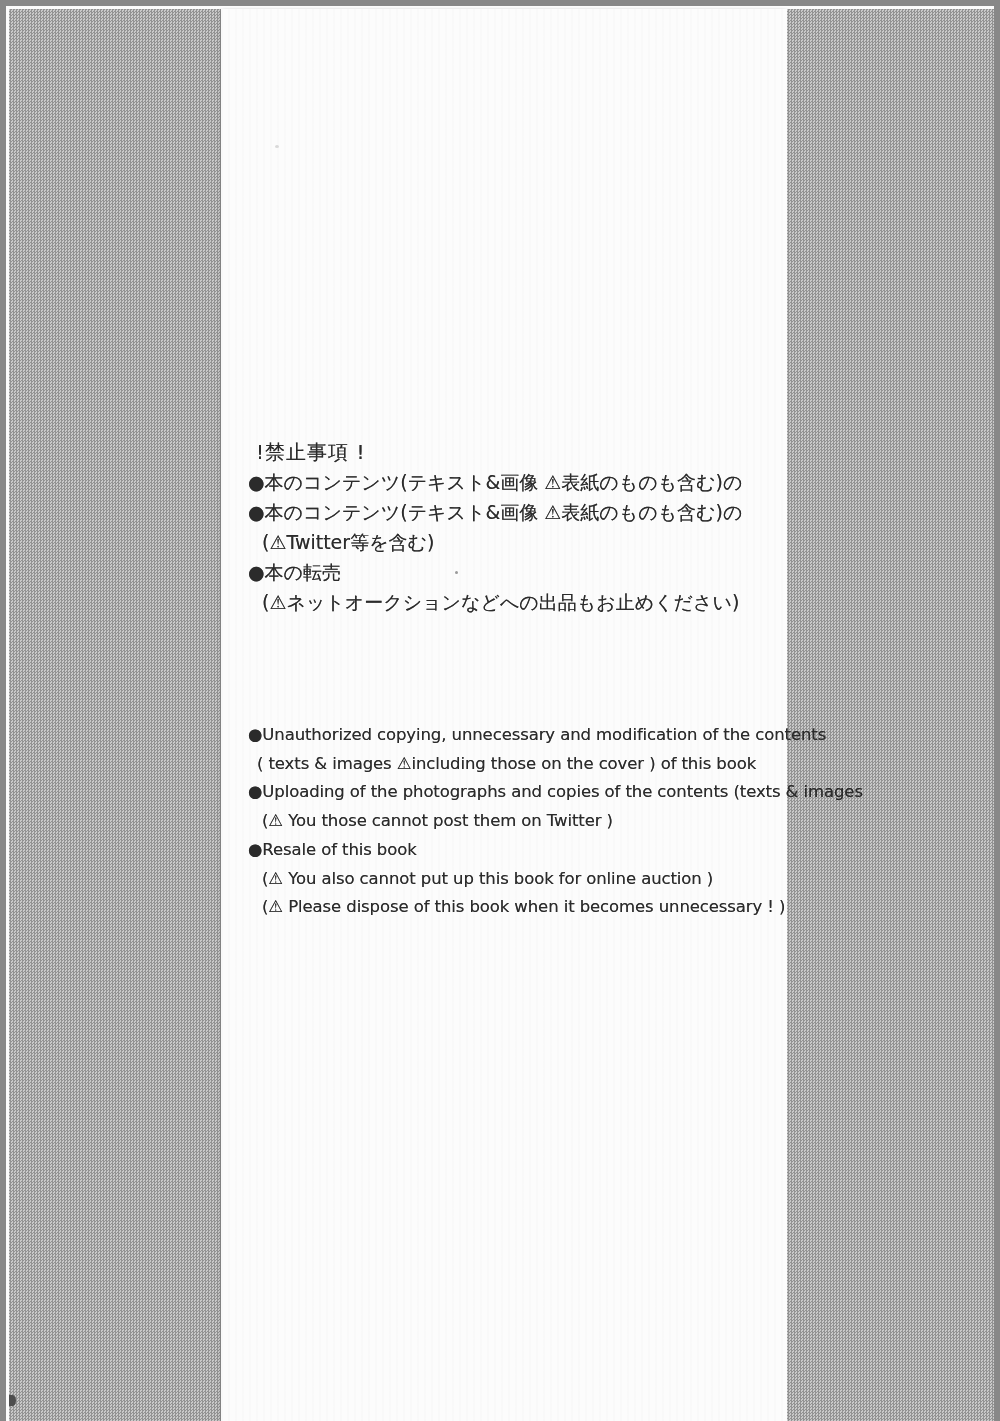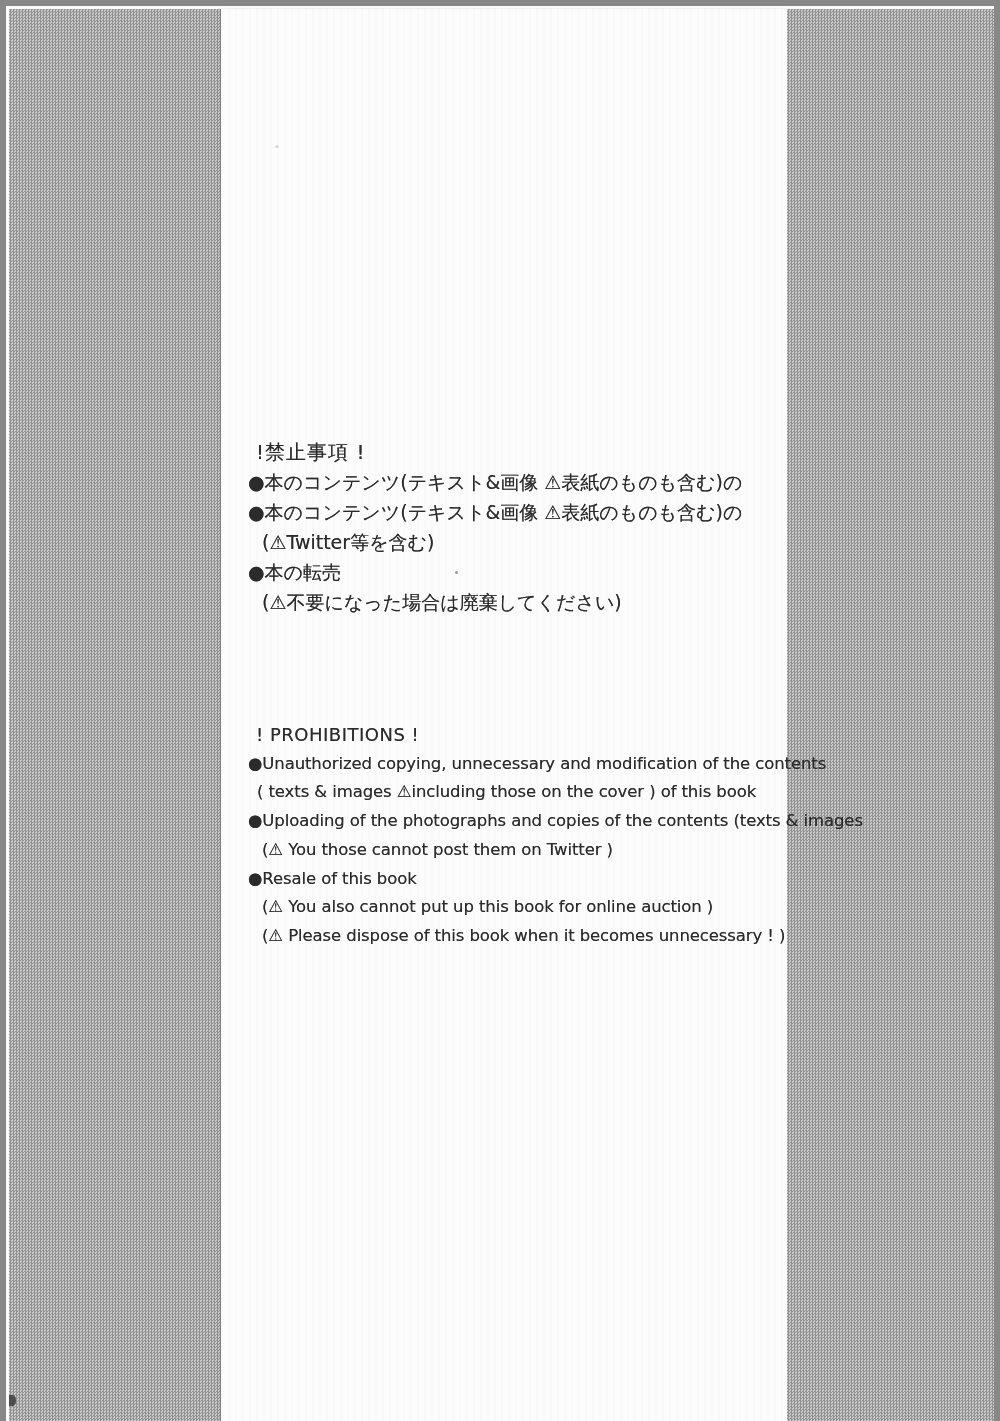--- a/index.html
+++ b/index.html
@@ -105,25 +105,24 @@
   <div class="paper"></div>
 
   <div class="halftone right"></div>
 
   <div class="text-block jp-block">
     <div class="line block-title">!禁止事項 !</div>
     <div class="line">●本のコンテンツ(テキスト&amp;画像 ⚠表紙のものも含む)の</div>
     <div class="line">●本のコンテンツ(テキスト&amp;画像 ⚠表紙のものも含む)の</div>
     <div class="line indent">(⚠Twitter等を含む)</div>
     <div class="line">●本の転売</div>
-    <div class="line indent">(⚠不要になった場合は廃棄してください)</div>
+    <div class="line indent">(⚠ネットオークションなどへの出品もお止めください)</div>
   </div>
 
   <div class="text-block en-block">
-    <div class="line block-title">! PROHIBITIONS !</div>
     <div class="line">●Unauthorized copying, unnecessary and modification of the contents</div>
     <div class="line indent-sm">( texts &amp; images ⚠including those on the cover ) of this book</div>
     <div class="line">●Uploading of the photographs and copies of the contents (texts &amp; images</div>
     <div class="line indent">(⚠ You those cannot post them on Twitter )</div>
     <div class="line">●Resale of this book</div>
     <div class="line indent">(⚠ You also cannot put up this book for online auction )</div>
     <div class="line indent">(⚠ Please dispose of this book when it becomes unnecessary ! )</div>
   </div>
 
   <div class="speck s1"></div>

